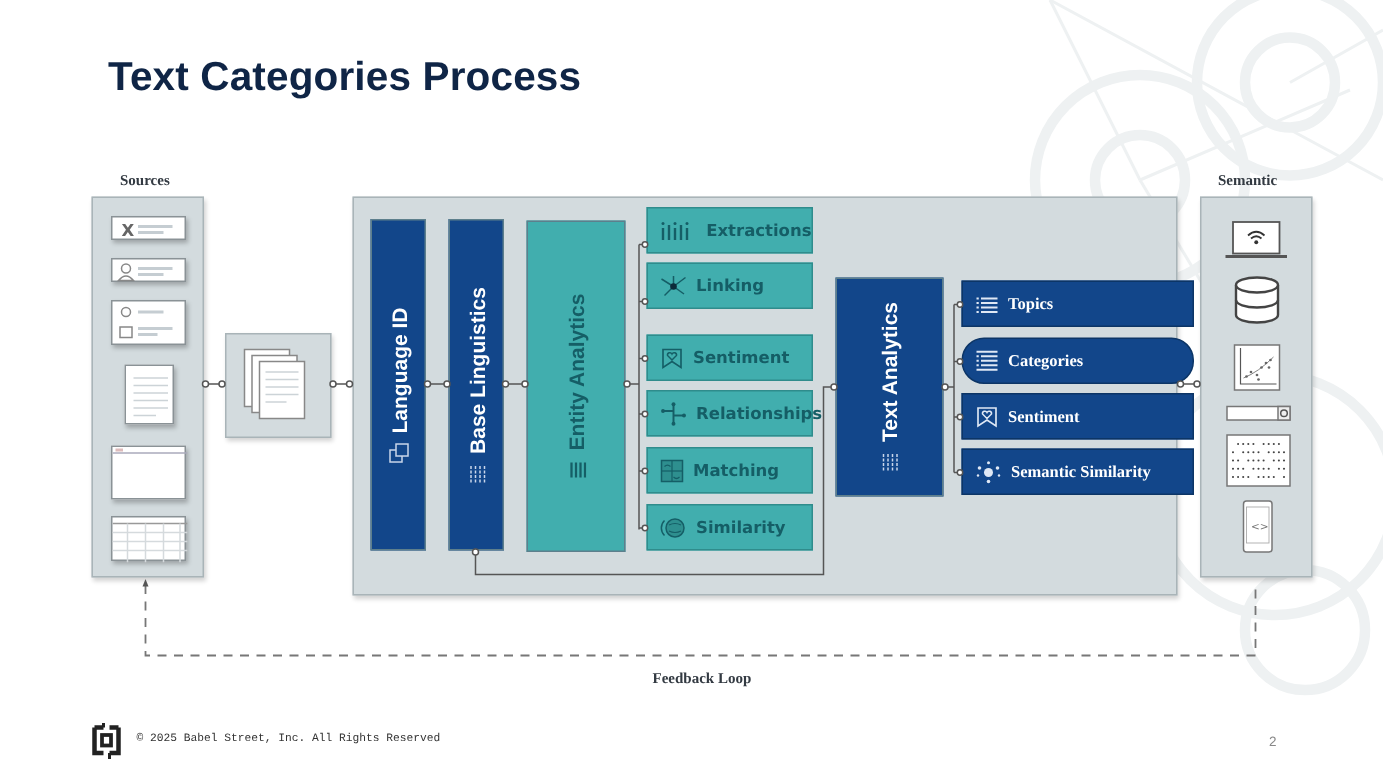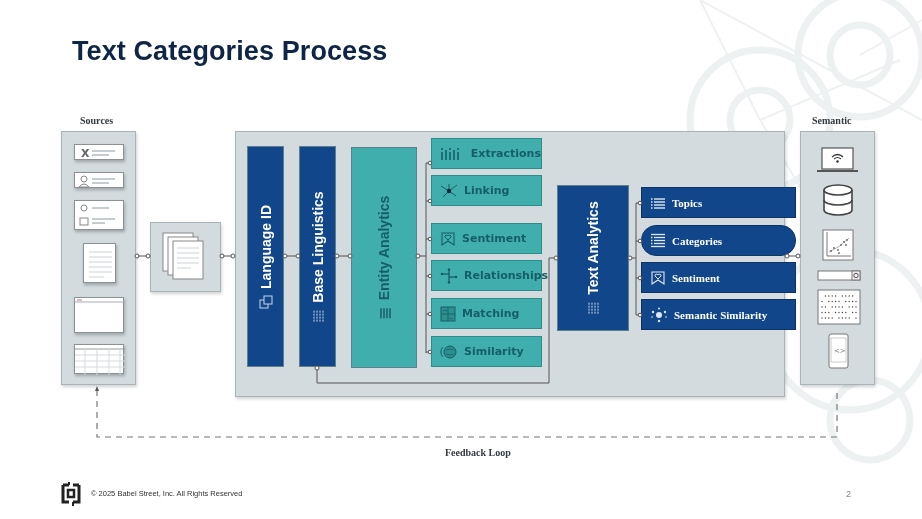--- a/index.html
+++ b/index.html
@@ -14,23 +14,23 @@
   .vbox { position: absolute; border: 1px solid #5d7f8c; }
   .vbox.navy { background: #12468a; }
   .vbox.teal { background: #41aeae; }
   .vlabel { position: absolute; left: 50%; top: 50%; transform: translate(-50%,-50%) rotate(-90deg); white-space: nowrap; font-size: 14px; font-weight: bold; display: flex; align-items: center; gap: 6px; }
   .vbox.navy .vlabel { color: #ffffff; }
   .vbox.teal .vlabel { color: #155e66; }
   .chip { position: absolute; height: 31px; display: flex; align-items: center; padding-left: 8px; gap: 6px; font-size: 11px; font-weight: bold; font-family: "DejaVu Sans", sans-serif; }
   .chip.teal { background: #41aeae; border: 1px solid #2f8c8c; color: #155e66; width: 111px; }
   .chip.navy { background: #12468a; border: 1px solid #0c3566; color: #ffffff; width: 155px; font-family: Liberation Serif, serif; }
   .chip svg { flex: 0 0 auto; }
-  .footer-text { left: 91px; top: 489px; font-size: 7.5px; color: #333; }
+  .footer-text { left: 91px; top: 489px; font-size: 7.5px; color: #333; font-family: Liberation Mono, monospace; }
   .page-num { left: 846px; top: 489px; font-size: 9px; color: #888; }
-  .fb-label { left: 445px; top: 447px; text-align: center; }
+  .fb-label { left: 435px; top: 447px; text-align: center; }
 </style>
 </head>
 <body>
 
 <svg id="bg-deco" viewBox="0 0 922 519">
   <g fill="none" stroke="#eef1f2" stroke-width="7">
     <circle cx="860" cy="55" r="30"></circle>
     <circle cx="860" cy="55" r="62"></circle>
     <circle cx="760" cy="120" r="30"></circle>
     <circle cx="760" cy="120" r="70"></circle>

